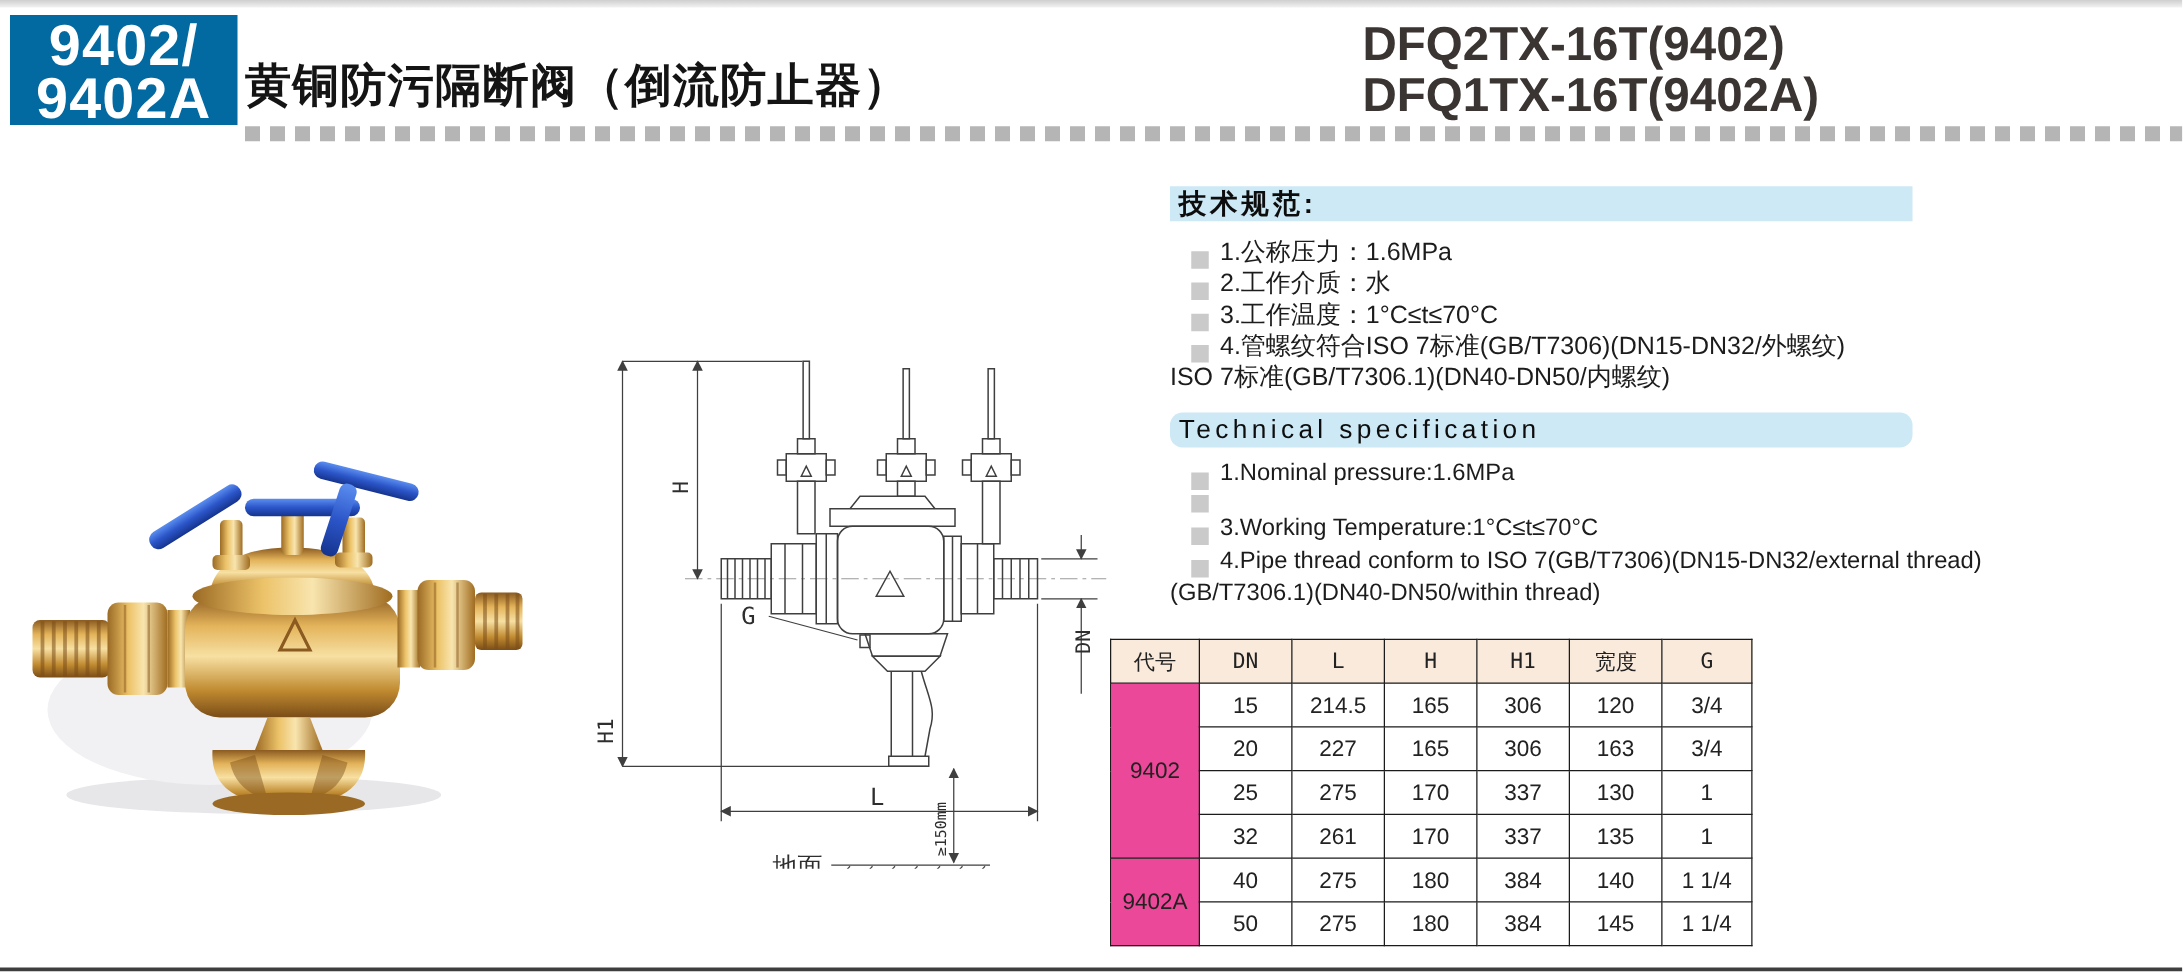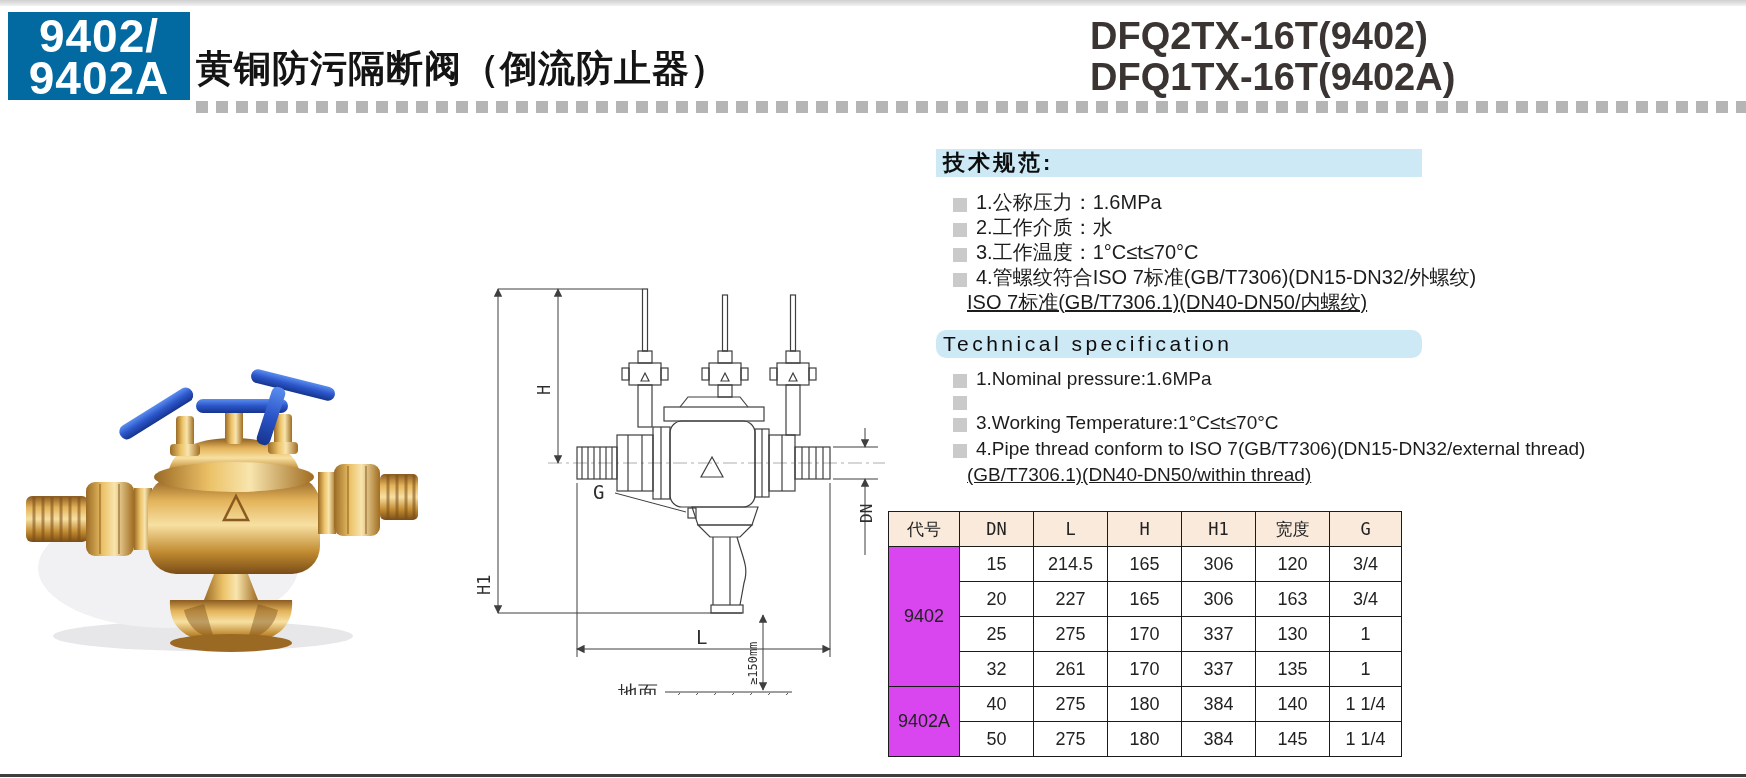--- a/index.html
+++ b/index.html
@@ -15,37 +15,37 @@
   .title-cn{position:absolute;left:196px;top:44px;font-size:37px;font-weight:bold;color:#141414;
             letter-spacing:1px;white-space:nowrap;}
   .title-en{position:absolute;left:692px;top:47px;font-size:24px;line-height:27px;color:#3a3634;
             white-space:nowrap;}
   .codes{position:absolute;left:1090px;top:16px;font-size:38px;line-height:41px;font-weight:bold;
          color:#3a3432;white-space:nowrap;}
   .dash-row{position:absolute;left:196px;top:101px;width:1550px;height:12px;
             background:repeating-linear-gradient(90deg,#b5b5b5 0 12px,rgba(0,0,0,0) 12px 20px);}
 
   
-  .bar{position:absolute;left:936px;width:486px;height:28px;background:#cde9f6;color:#0d0d0d;
+  .bar{position:absolute;left:936px;width:594px;height:28px;background:#cde9f6;color:#0d0d0d;
        display:flex;align-items:center;padding-left:7px;box-sizing:border-box;}
   .bar.cn{top:149px;font-size:22px;font-weight:bold;letter-spacing:3px;}
   .bar.en{top:330px;font-size:21px;letter-spacing:3.5px;border-radius:10px;}
   .speclist{position:absolute;left:936px;}
   .speclist.cn{top:190px;font-size:20px;line-height:25px;}
   .speclist.en{top:366px;font-size:19px;line-height:26px;}
-  .spec-item{display:flex;align-items:center;white-space:nowrap;padding-left:17px;}
+  .spec-item{display:flex;align-items:flex-end;white-space:nowrap;padding-left:17px;}
   .bullet{flex:0 0 14px;width:14px;height:14px;background:#cacaca;margin:4px 9px 0 0;}
-  .cont{margin-left:31px;white-space:nowrap;text-decoration:underline;}
+  .cont{white-space:nowrap;}
 
   
   table.dims{position:absolute;left:888px;top:511px;border-collapse:collapse;table-layout:fixed;}
   table.dims td{border:1.5px solid #1b1b1b;text-align:center;vertical-align:middle;
                 height:34px;padding:0;font-size:18px;color:#222;}
   table.dims tr.head td{background:#faeadc;font-size:17px;height:34px;}
-  table.dims td.code{background:#d946ef;font-size:18px;}
+  table.dims td.code{background:#ec4899;font-size:18px;}
   .mono{font-family:"DejaVu Sans Mono",monospace;}
 
   
   .photo{position:absolute;left:18px;top:238px;}
   .drawing{position:absolute;left:430px;top:235px;}
   .bottom-line{position:absolute;left:0;top:774px;width:1746px;height:3px;background:#3e3e3e;}
 
   svg text{font-family:"DejaVu Sans Mono",monospace;fill:#2e2e2e;}
   .dwg-stroke{stroke:#3f3f3f;fill:none;stroke-width:1.2;}
   .dim{stroke:#3f3f3f;fill:none;stroke-width:1;}

